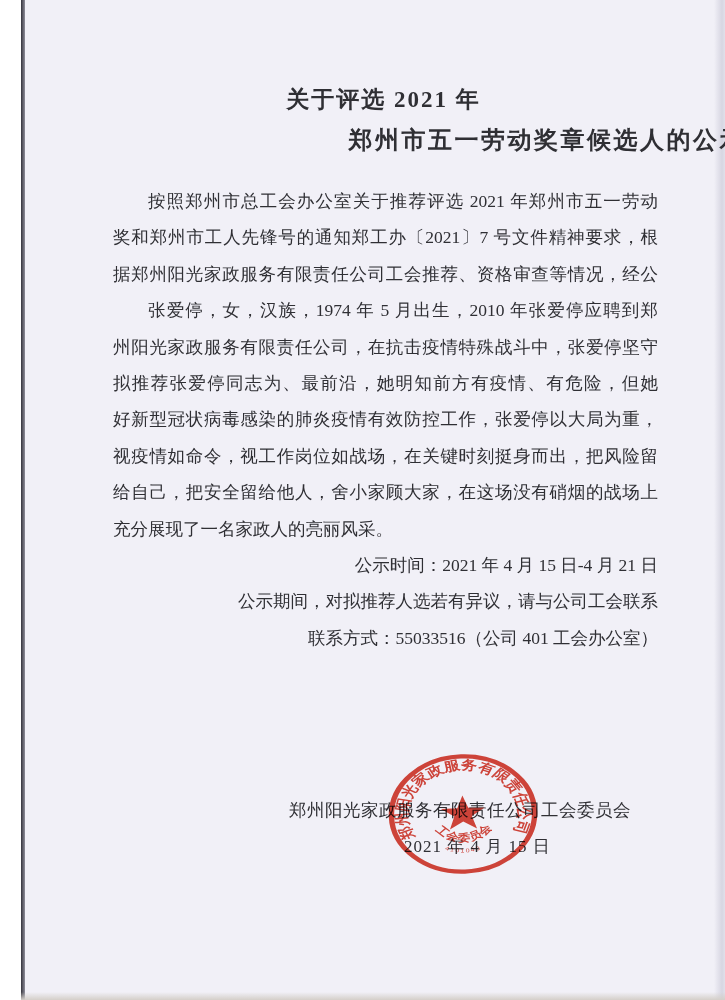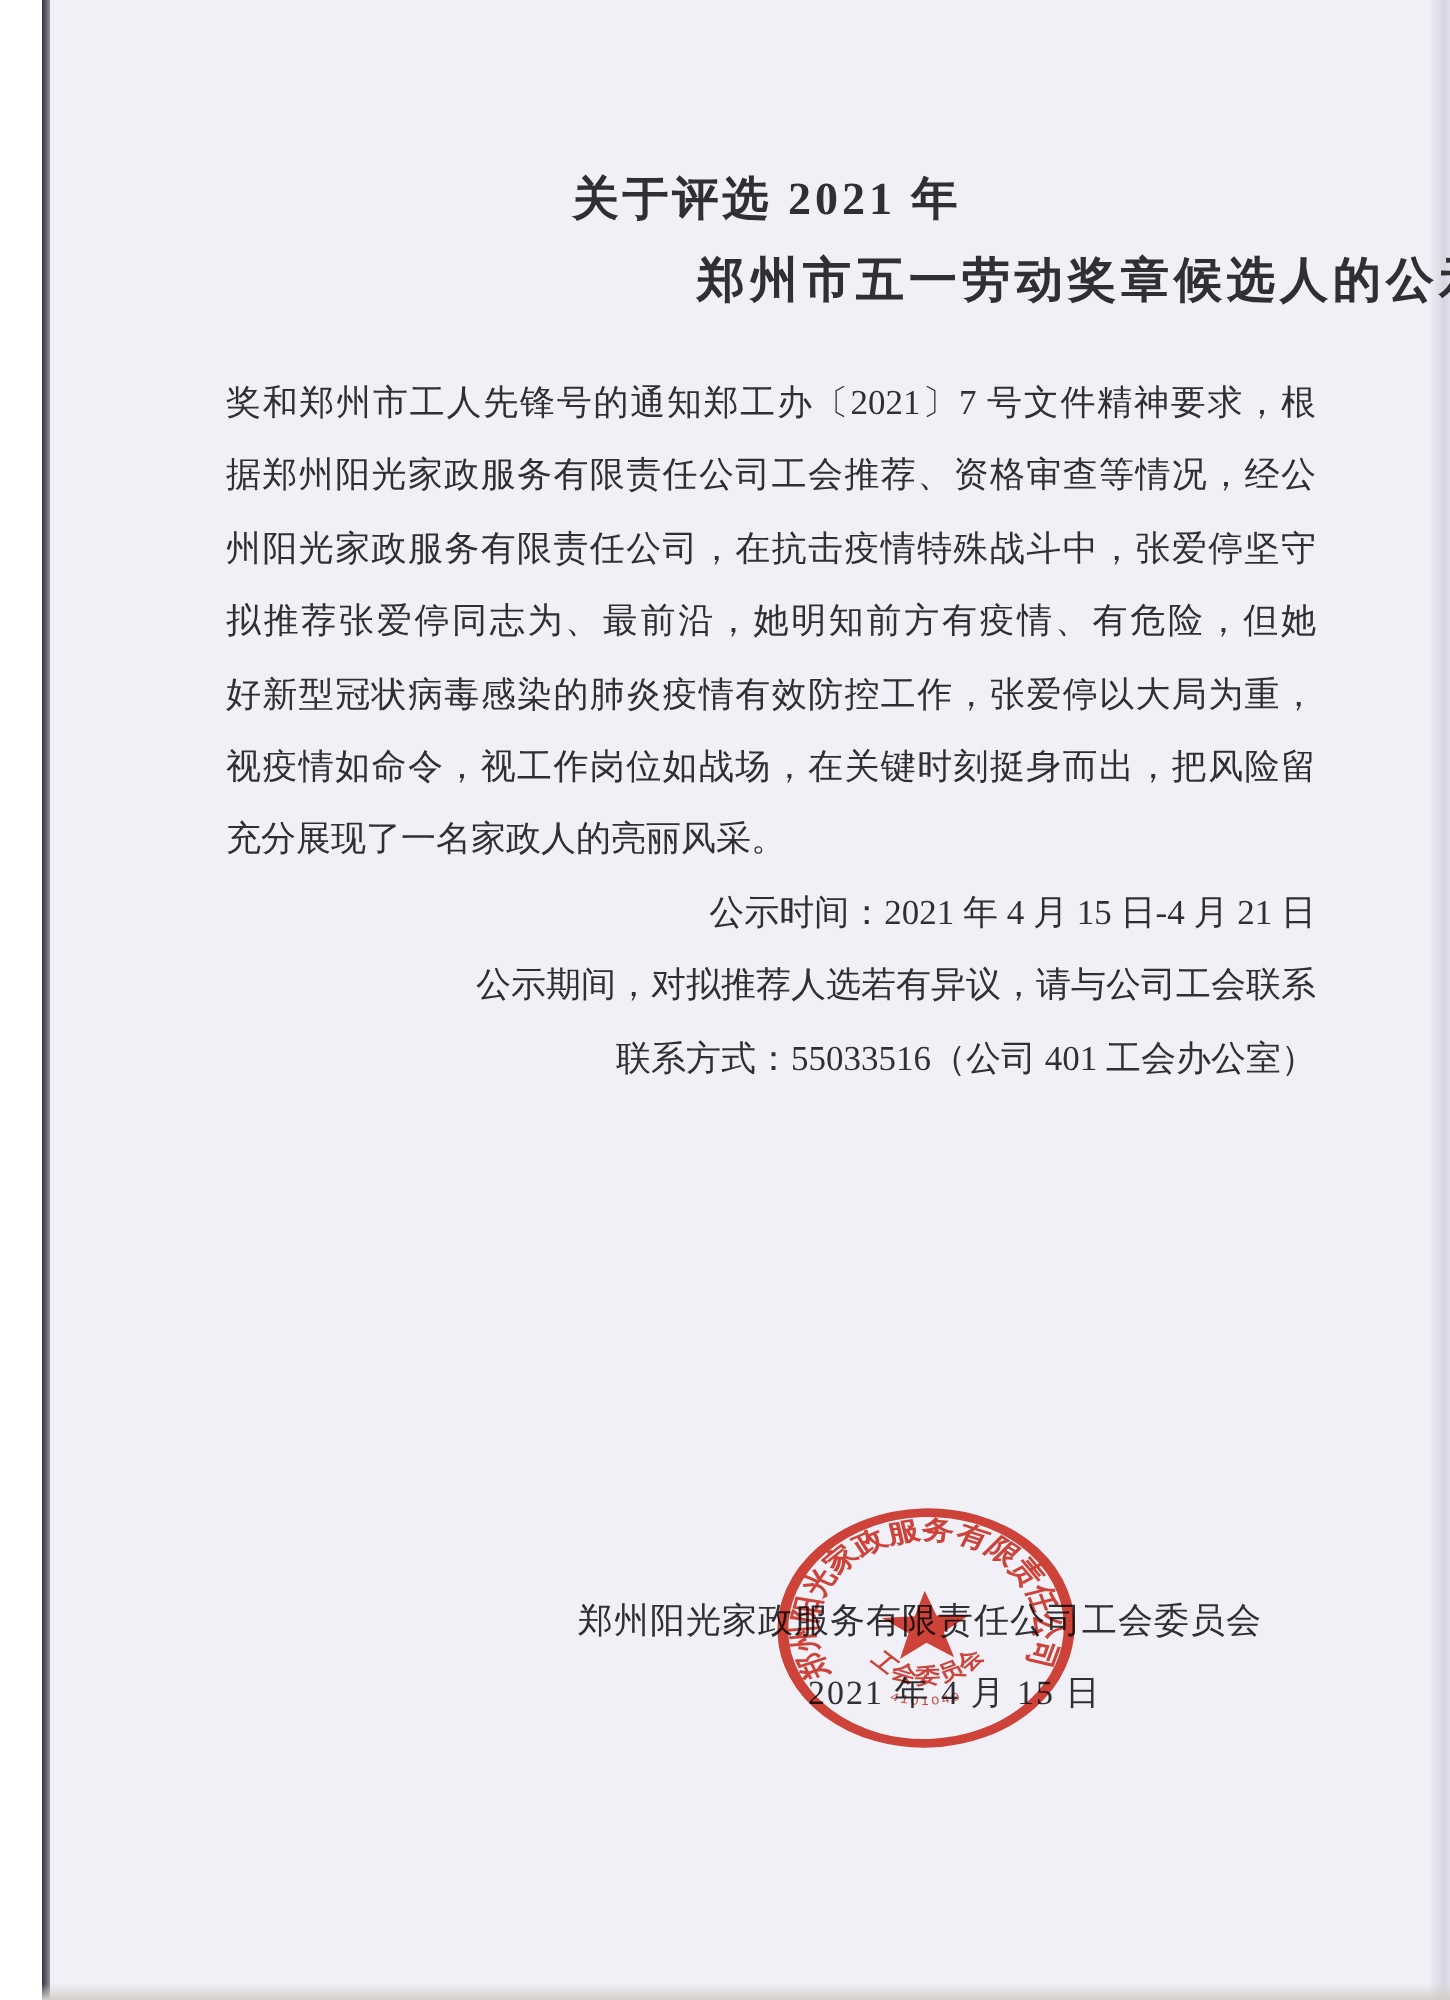--- a/index.html
+++ b/index.html
@@ -33,26 +33,29 @@
 
 <div class="page">
   <div class="edge-left"></div>
   <div class="fold-shadow"></div>
   <div class="edge-bottom"></div>
 
   <div class="title title1">关于评选 2021 年</div>
   <div class="title title2">郑州市五一劳动奖章候选人的公示</div>
 
   <div class="body">
+    <div class="line jl il">按照郑州市总工会办公室关于推荐评选 2021 年郑州市五一劳动</div>
     <div class="line jl">奖和郑州市工人先锋号的通知郑工办〔2021〕7 号文件精神要求，根</div>
     <div class="line jl">据郑州阳光家政服务有限责任公司工会推荐、资格审查等情况，经公</div>
+    <div class="line jl il">张爱停，女，汉族，1974 年 5 月出生，2010 年张爱停应聘到郑</div>
     <div class="line jl">州阳光家政服务有限责任公司，在抗击疫情特殊战斗中，张爱停坚守</div>
     <div class="line jl">拟推荐张爱停同志为、最前沿，她明知前方有疫情、有危险，但她</div>
     <div class="line jl">好新型冠状病毒感染的肺炎疫情有效防控工作，张爱停以大局为重，</div>
     <div class="line jl">视疫情如命令，视工作岗位如战场，在关键时刻挺身而出，把风险留</div>
+    <div class="line jl">给自己，把安全留给他人，舍小家顾大家，在这场没有硝烟的战场上</div>
     <div class="line">充分展现了一名家政人的亮丽风采。</div>
     <div class="line il">公示时间：2021 年 4 月 15 日-4 月 21 日</div>
     <div class="line il">公示期间，对拟推荐人选若有异议，请与公司工会联系</div>
     <div class="line il">联系方式：55033516（公司 401 工会办公室）</div>
   </div>
 
   <div class="org-line">郑州阳光家政服务有限责任公司工会委员会</div>
   <div class="date-line">2021 年 4 月 15 日</div>
 
   <svg class="seal" viewBox="0 0 200 200" preserveAspectRatio="none" xmlns="http://www.w3.org/2000/svg">

